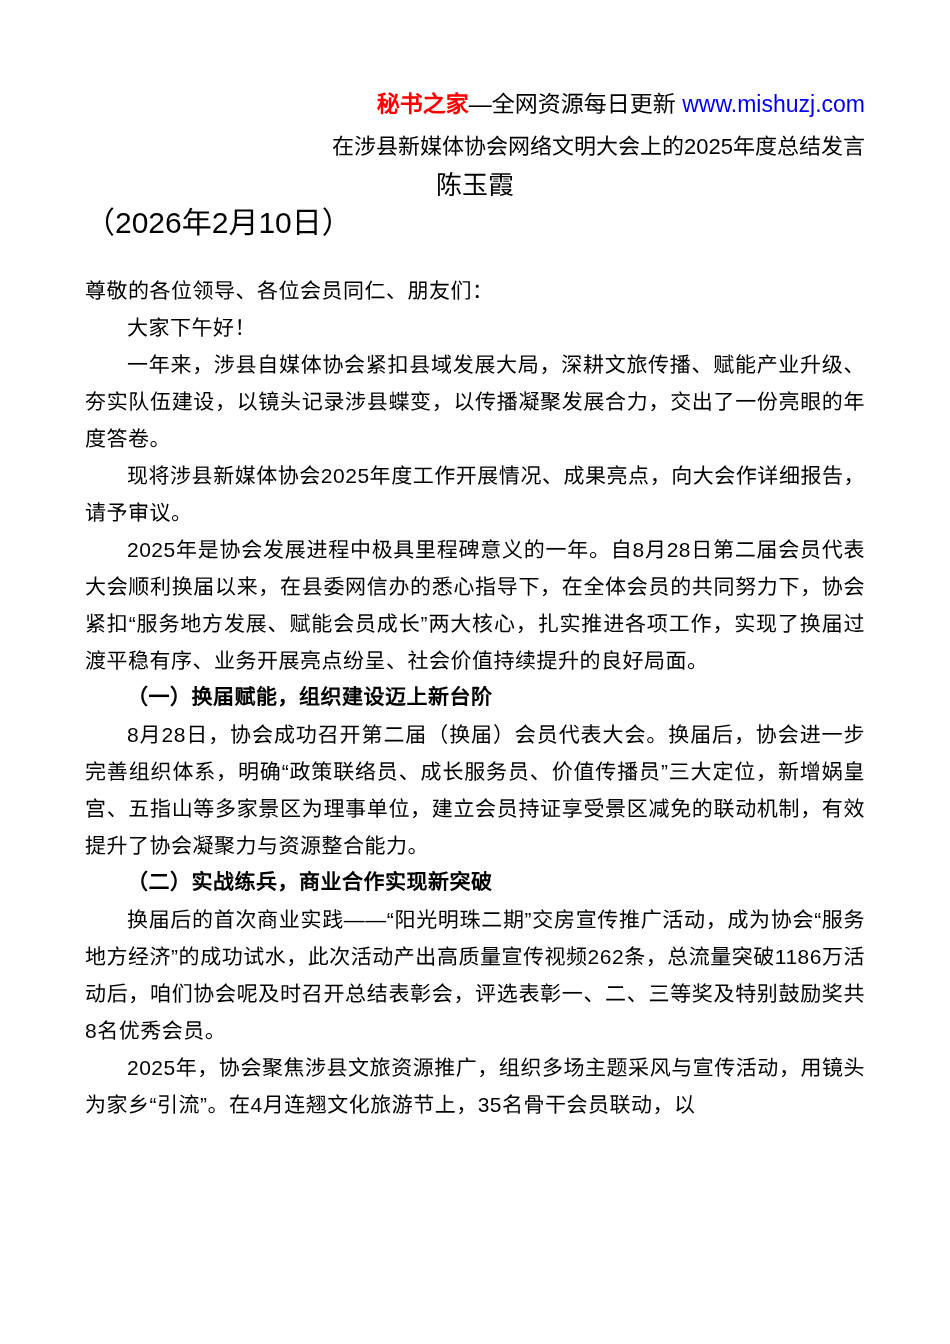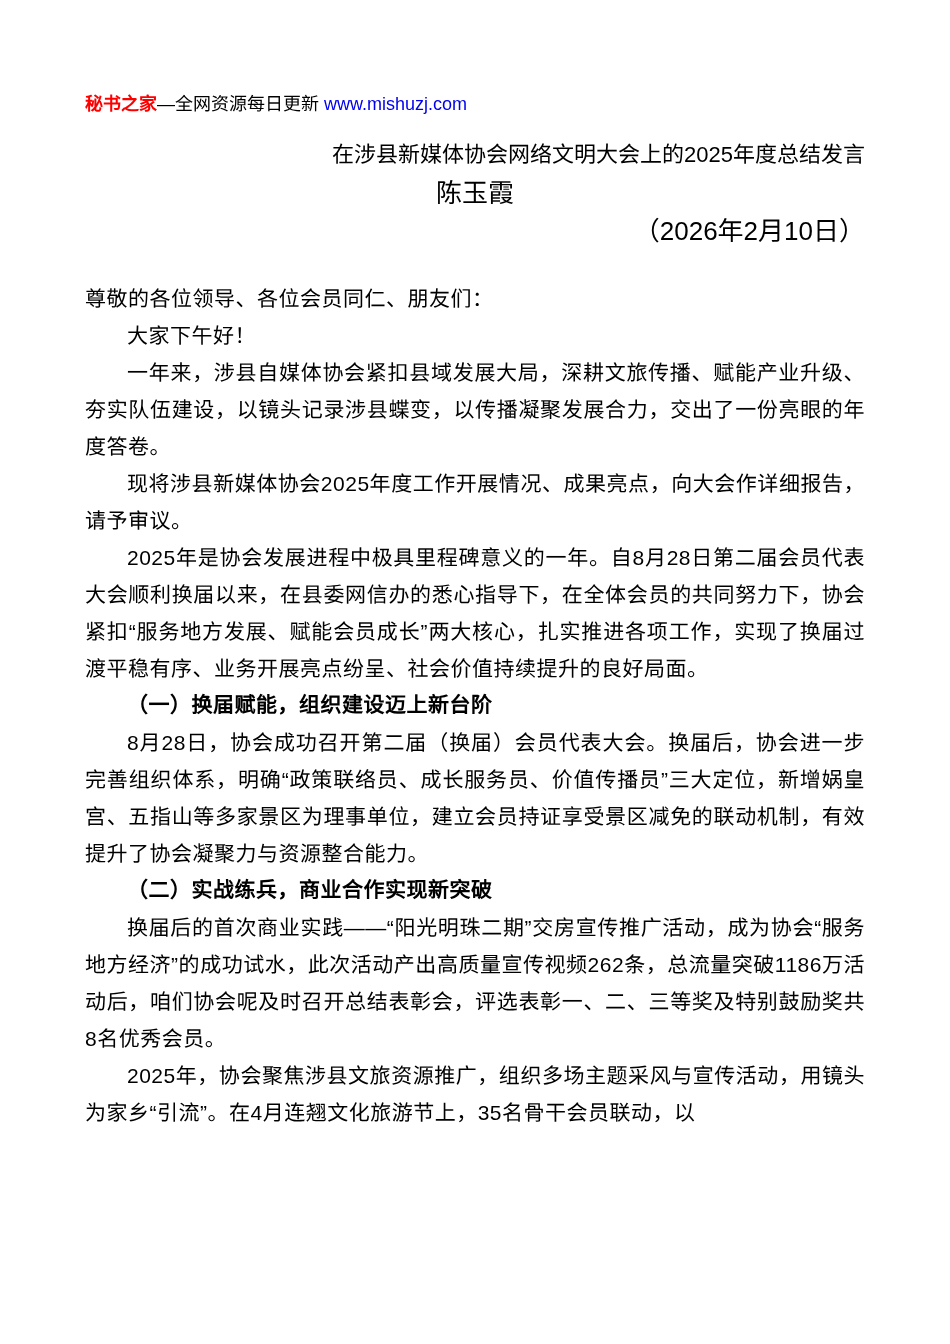--- a/index.html
+++ b/index.html
@@ -15,24 +15,24 @@
     overflow: hidden;
   }
   .page {
     box-sizing: border-box;
     width: 950px;
     height: 1344px;
     padding: 86px 85px 0 85px;
   }
   
   .doc-header {
-    text-align: left;
-    font-size: 18px;
+    text-align: right;
+    font-size: 23px;
     line-height: 36px;
-    margin-bottom: 14px;
+    margin-bottom: 6px;
     white-space: nowrap;
   }
   .brand {
     font-weight: bold;
     color: #ff0000;
   }
   .tagline {
     color: #000000;
   }
   .site-url {
@@ -45,22 +45,22 @@
     line-height: 38px;
     font-weight: normal;
     margin: 0;
   }
   .doc-author {
     text-align: center;
     font-size: 26px;
     line-height: 38px;
   }
   .doc-date {
-    text-align: right;
-    font-size: 26px;
+    text-align: left;
+    font-size: 30px;
     line-height: 38px;
   }
   
   .doc-body {
     margin-top: 30px;
     font-size: 21px;
     line-height: 37px;
     text-align: justify;
     text-justify: inter-character;
     letter-spacing: 0.5px;

